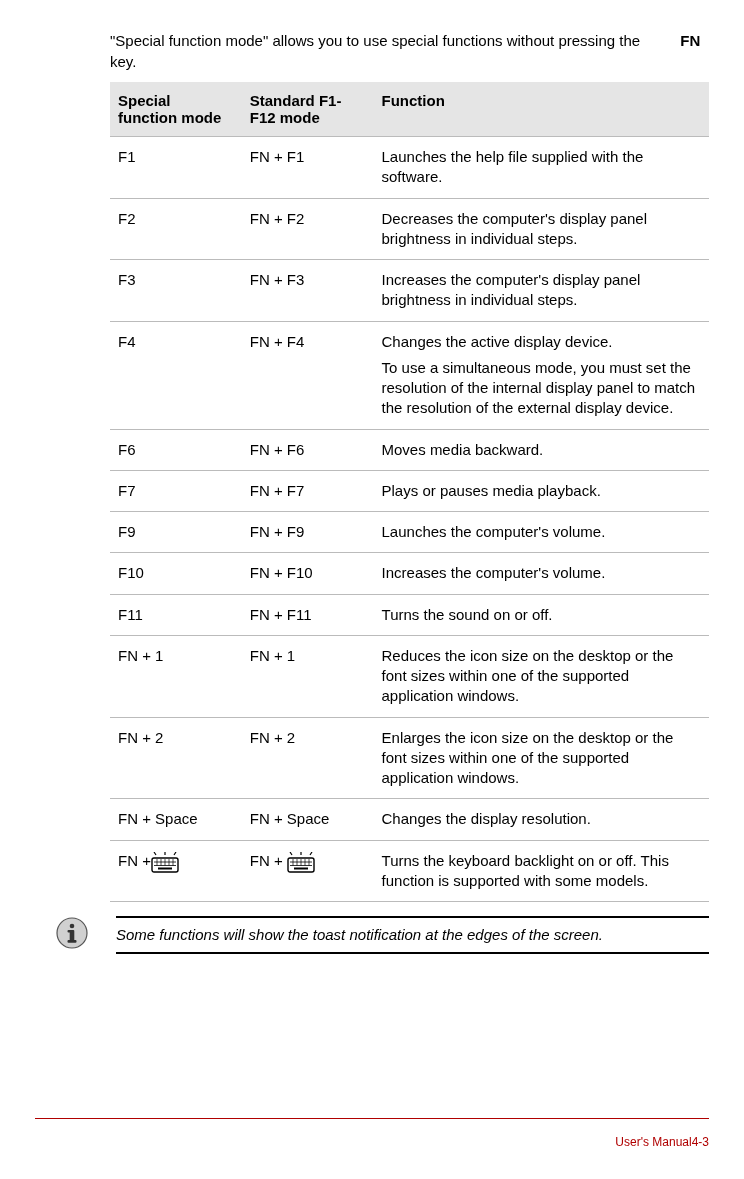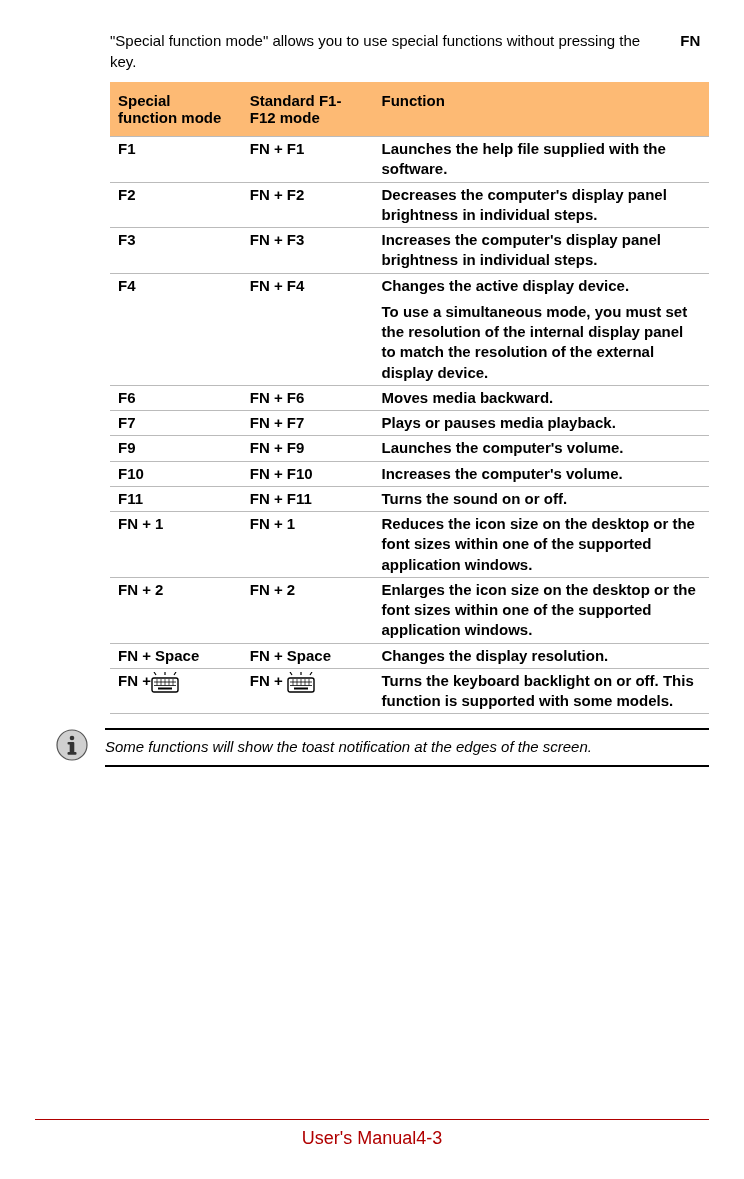--- a/index.html
+++ b/index.html
@@ -23,33 +23,32 @@
     }
     .intro .bold {
       font-weight: bold;
       margin-left: 36px;
     }
     table {
       width: 100%;
       border-collapse: collapse;
     }
     thead th {
-      background: #fdba74;
+      background: #e5e5e5;
       text-align: left;
       font-weight: bold;
       padding: 10px 8px;
       vertical-align: top;
       border-bottom: 1px solid #bbb;
     }
     tbody td {
-      padding: 2px 8px;
+      padding: 10px 8px;
       vertical-align: top;
       border-bottom: 1px solid #bbb;
       line-height: 1.35;
-      font-weight: bold;
     }
     .col1 { width: 22%; }
     .col2 { width: 22%; }
     .col3 { width: 56%; }
     .para2 {
       margin-top: 6px;
     }
     .kbd-icon {
       display: inline-block;
       vertical-align: middle;
@@ -57,21 +56,21 @@
       width: 28px;
       height: 20px;
     }
     .kbd-icon svg {
       display: block;
     }
     .note-row {
       display: flex;
       align-items: flex-start;
       margin-top: 14px;
-      gap: 16px;
+      gap: 27px;
       margin-left: -55px;
     }
     .info-icon {
       flex: 0 0 auto;
       width: 34px;
       height: 34px;
     }
     .note-text {
       flex: 1;
       font-style: italic;
@@ -79,25 +78,25 @@
       border-bottom: 2px solid #000;
       padding: 7px 0;
       line-height: 1.35;
     }
     .footer {
       position: absolute;
       left: 35px;
       right: 35px;
       bottom: 30px;
       border-top: 1px solid #b00000;
-      padding-top: 8px;
-      font-size: 18px;
+      padding-top: 16px;
+      font-size: 12px;
       color: #b00000;
       display: flex;
-      justify-content: center;
+      justify-content: flex-end;
     }
   </style>
 </head>
 <body>
 
 <p class="intro">
   <span>"Special function mode" allows you to use special functions without pressing the </span><span class="bold">FN</span><span> key.</span>
 </p>
 
 <table>

